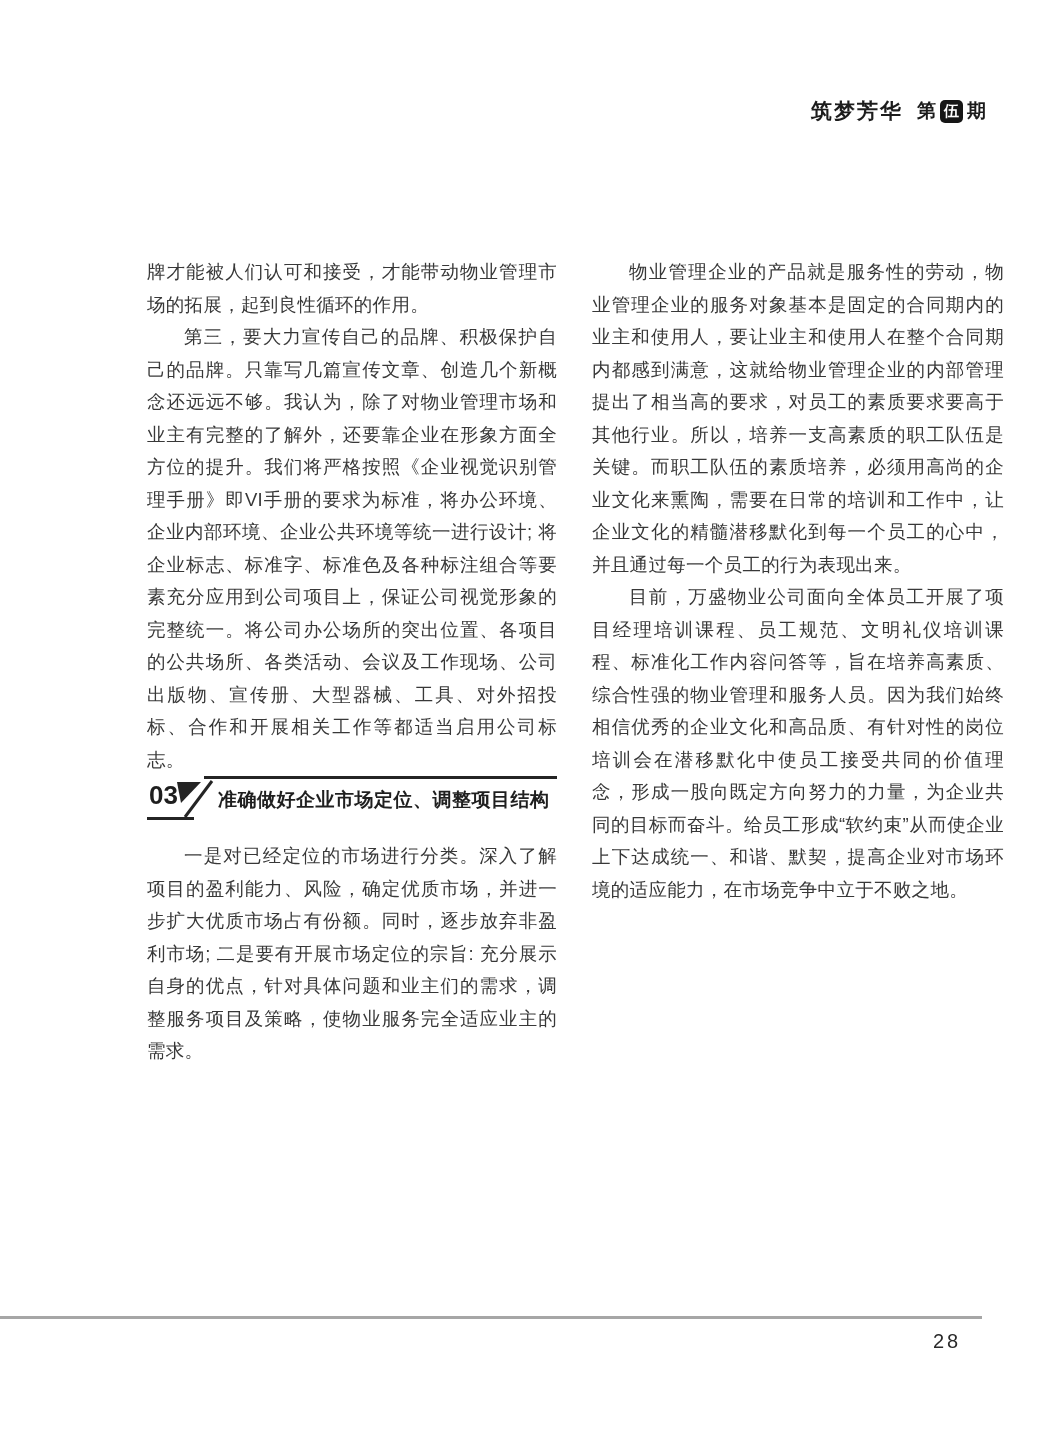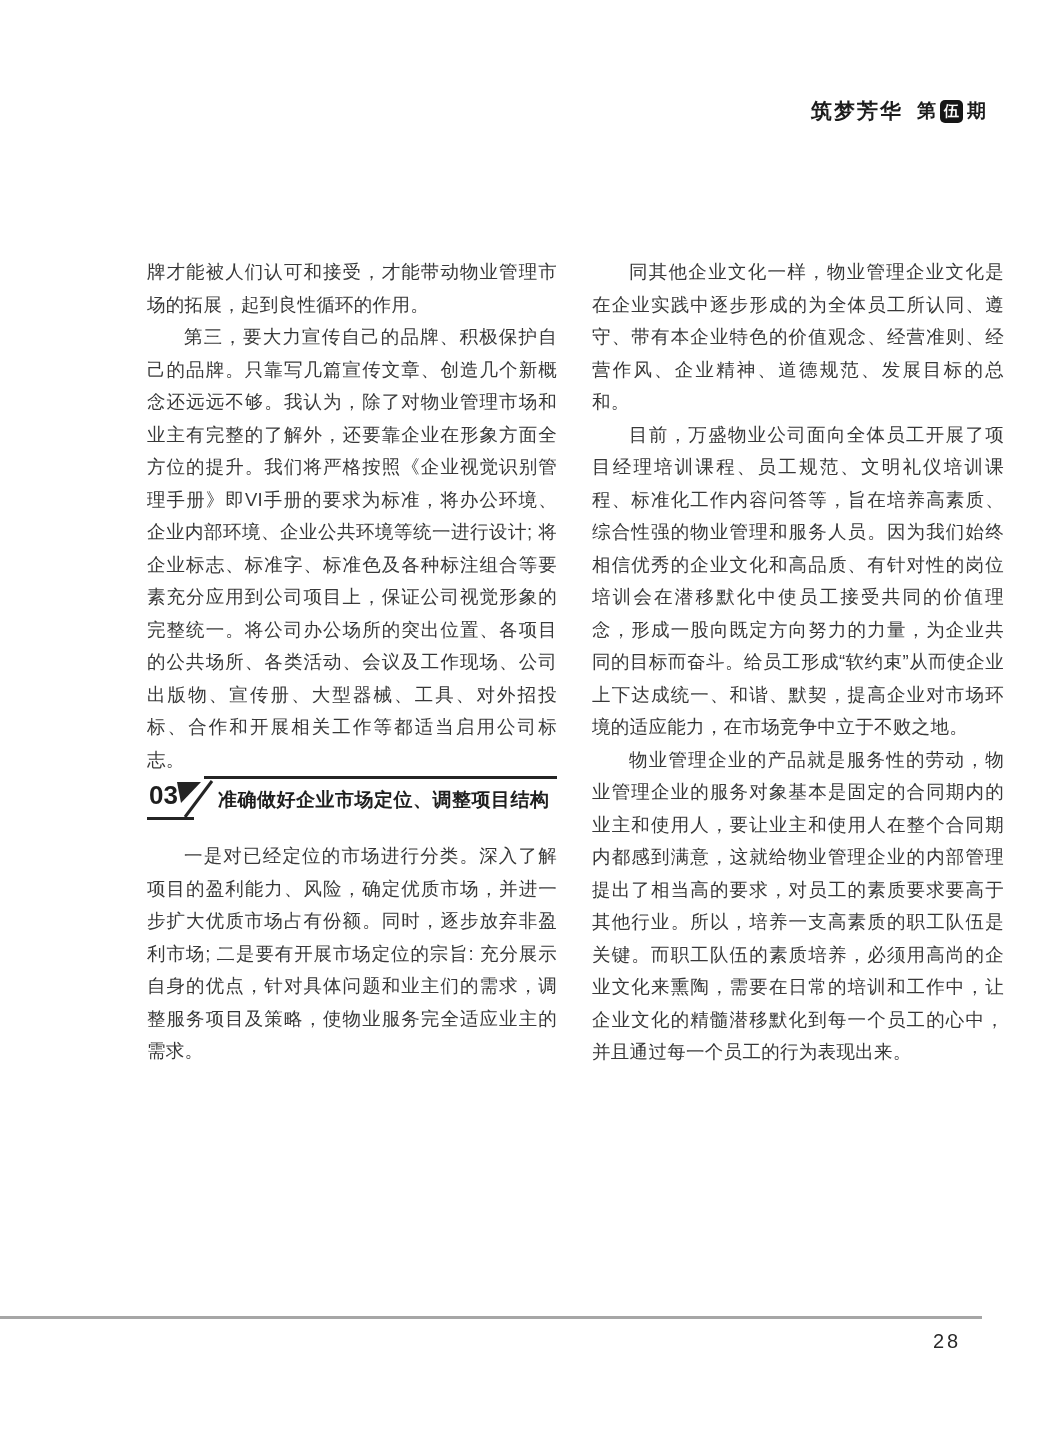--- a/index.html
+++ b/index.html
@@ -115,21 +115,20 @@
         <line x1="9" y1="41" x2="36" y2="5" stroke="#242424" stroke-width="3"></line>
       </svg>
       <span class="sec-title">准确做好企业市场定位、调整项目结构</span>
     </div>
 
     <p class="body">一是对已经定位的市场进行分类。深入了解项目的盈利能力、风险，确定优质市场，并进一步扩大优质市场占有份额。同时，逐步放弃非盈利市场; 二是要有开展市场定位的宗旨: 充分展示自身的优点，针对具体问题和业主们的需求，调整服务项目及策略，使物业服务完全适应业主的需求。</p>
   </div>
 
   <div class="col col-right">
 
-    <p class="body">同其他企业文化一样，物业管理企业文化是在企业实践中逐步形成的为全体员工所认同、遵守、带有本企业特色的价值观念、经营准则、经营作风、企业精神、道德规范、发展目标的总和。</p>
+    <p class="body">物业管理企业的产品就是服务性的劳动，物业管理企业的服务对象基本是固定的合同期内的业主和使用人，要让业主和使用人在整个合同期内都感到满意，这就给物业管理企业的内部管理提出了相当高的要求，对员工的素质要求要高于其他行业。所以，培养一支高素质的职工队伍是关键。而职工队伍的素质培养，必须用高尚的企业文化来熏陶，需要在日常的培训和工作中，让企业文化的精髓潜移默化到每一个员工的心中，并且通过每一个员工的行为表现出来。</p>
     <p class="body">目前，万盛物业公司面向全体员工开展了项目经理培训课程、员工规范、文明礼仪培训课程、标准化工作内容问答等，旨在培养高素质、综合性强的物业管理和服务人员。因为我们始终相信优秀的企业文化和高品质、有针对性的岗位培训会在潜移默化中使员工接受共同的价值理念，形成一股向既定方向努力的力量，为企业共同的目标而奋斗。给员工形成“软约束”从而使企业上下达成统一、和谐、默契，提高企业对市场环境的适应能力，在市场竞争中立于不败之地。</p>
-    <p class="body">物业管理企业的产品就是服务性的劳动，物业管理企业的服务对象基本是固定的合同期内的业主和使用人，要让业主和使用人在整个合同期内都感到满意，这就给物业管理企业的内部管理提出了相当高的要求，对员工的素质要求要高于其他行业。所以，培养一支高素质的职工队伍是关键。而职工队伍的素质培养，必须用高尚的企业文化来熏陶，需要在日常的培训和工作中，让企业文化的精髓潜移默化到每一个员工的心中，并且通过每一个员工的行为表现出来。</p>
   </div>
 
   <div class="bottom-rule"></div>
   <div class="page-number">28</div>
 
 </div>
 
 </body></html>

